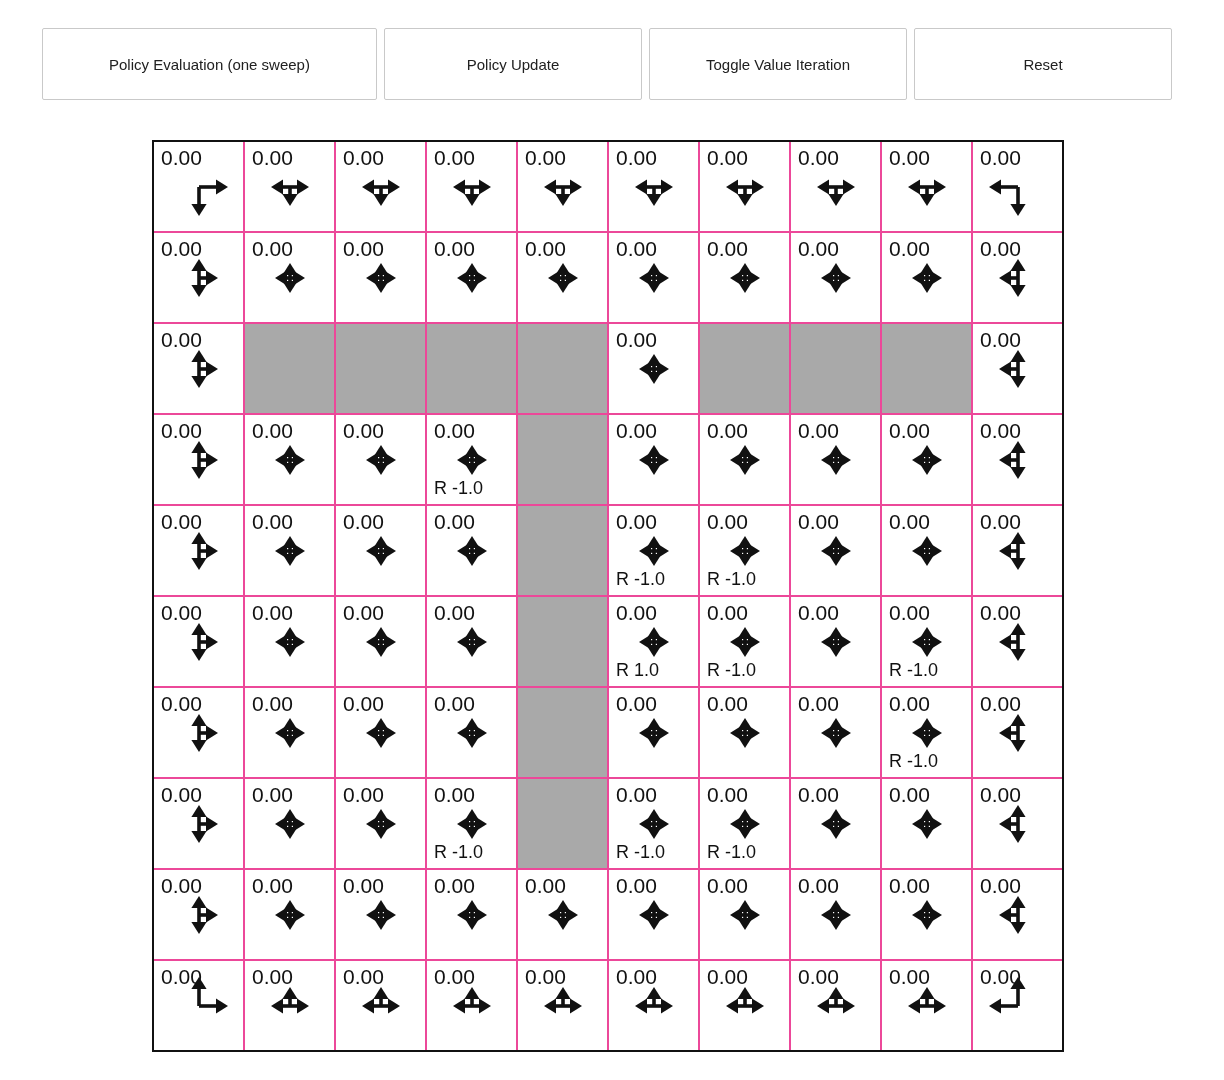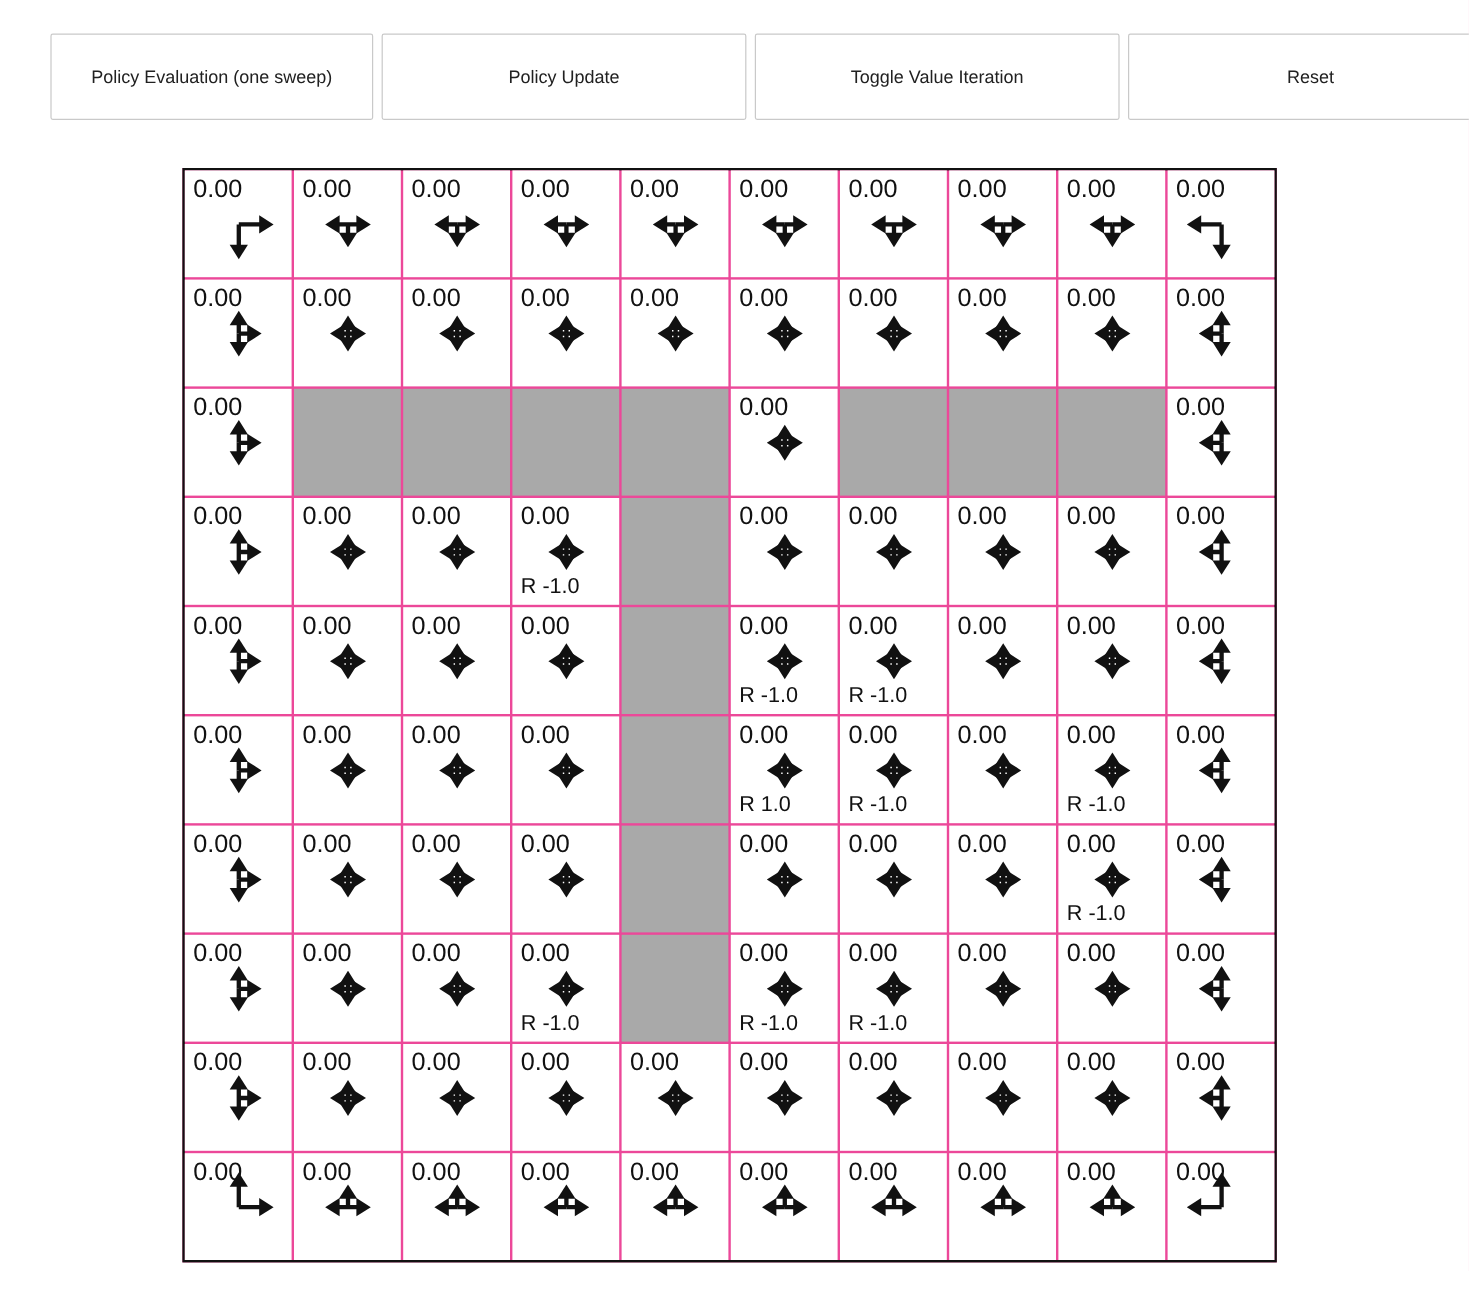--- a/index.html
+++ b/index.html
@@ -16,23 +16,23 @@
   }
   .btn {
     height: 72px;
     background: #ffffff;
     border: 1px solid #c9c9c9;
     border-radius: 2px;
     font-family: "Liberation Sans", sans-serif;
     font-size: 15px;
     color: #212121;
     cursor: pointer;
-    width: 304px;
+    width: 258px;
   }
-  .btn-wide { width: 269px; }
+  .btn-wide { width: 335px; }
   .grid {
     position: absolute; left: 152px; top: 140px;
     background: #ec4899;
     border: 2px solid #111111;
     display: grid;
     grid-template-columns: repeat(10, 89px);
     grid-auto-rows: 89px;
     gap: 2px;
   }
   .cell { position: relative; background: #ffffff; }

